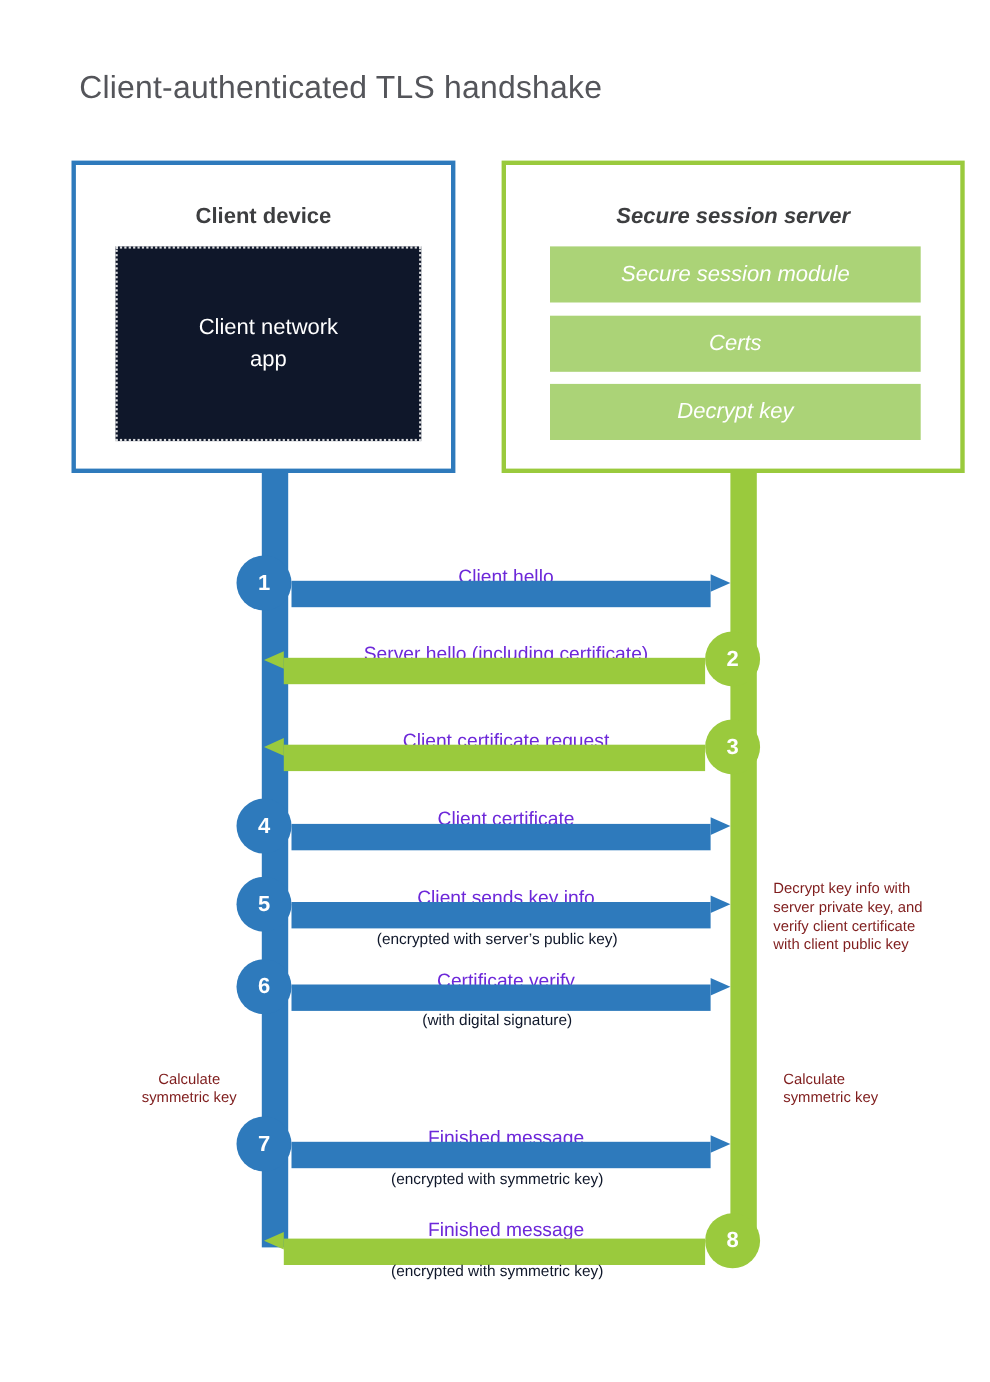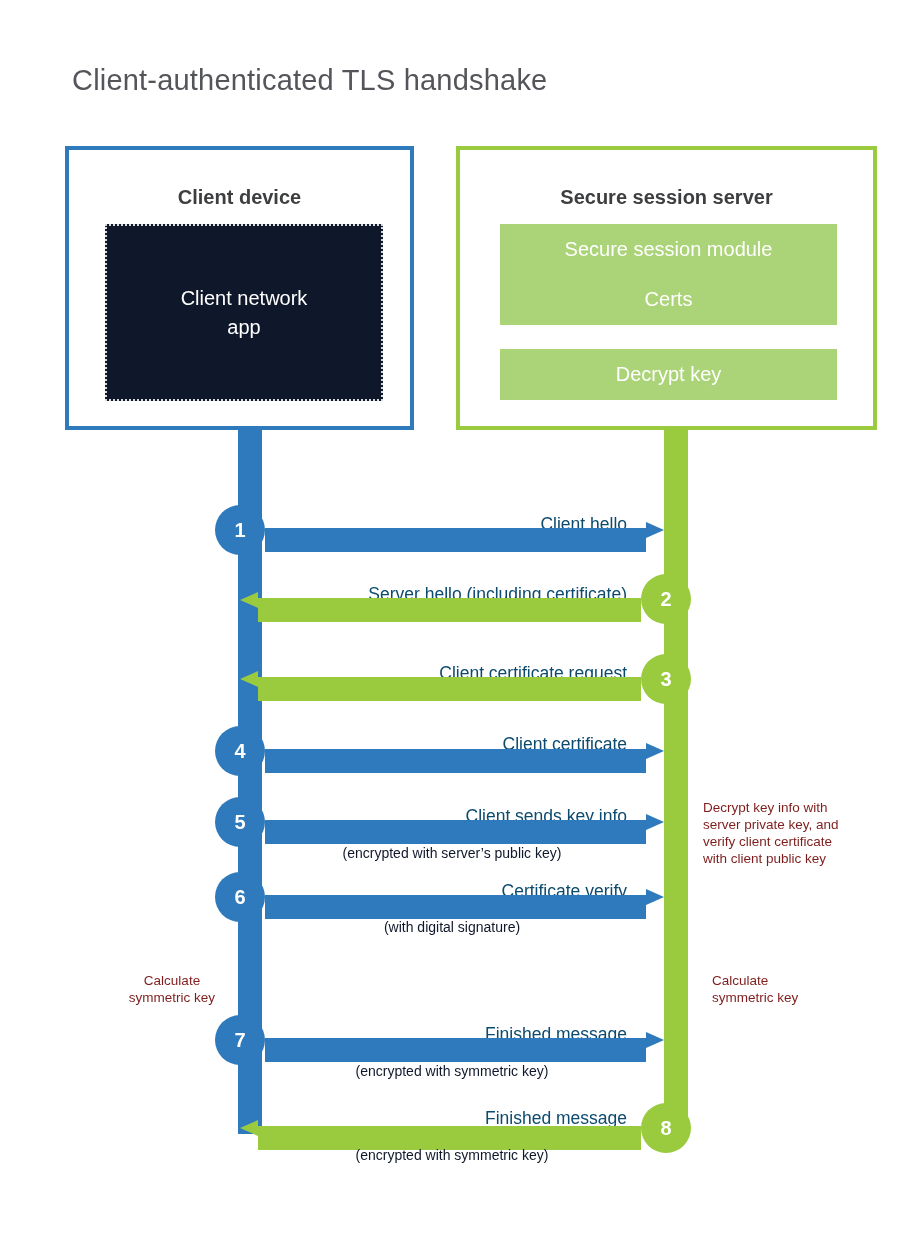--- a/index.html
+++ b/index.html
@@ -10,38 +10,38 @@
     overflow:hidden;
   }
   .title {
     position:absolute; left:36px; top:28px;
     font-size:29px; font-weight:300; color:#54555a; letter-spacing:.2px;
   }
 
   
   .actor-box { position:absolute; top:122px; height:284px; background:#fff; }
   .client-box { left:41px; width:349px; border:4px solid #2e7abc; }
-  .server-box { left:432px; width:421px; border:4px solid #9aca3d; }
+  .server-box { left:432px; width:421px; border:4px solid #9aca3d;font-style:italic; }
   .actor-title {
     position:absolute; left:0; right:0; top:24px; text-align:center;
     font-size:20px; font-weight:700; color:#3d3e40;
   }
   .app-box {
     position:absolute; left:36px; top:74px; width:278px; height:177px;
     background:#0f172a; border:2px dotted rgba(255,255,255,.85);
     display:flex; align-items:center; justify-content:center;
     color:#fff; font-size:20px; text-align:center; line-height:1.45;
     white-space:pre-line;
   }
   .module-bar {
     position:absolute; left:40px; width:337px; height:51px;
     background:#abd377; display:flex; align-items:center; justify-content:center;
     color:#fff; font-size:20px;
   }
-  .bar-0 { top:74px; } .bar-1 { top:124px; } .bar-2 { top:199px; }
+  .bar-0 { top:74px; } .bar-1 { top:137px; } .bar-2 { top:199px; }
 
   
   .lifeline { position:absolute; width:5px; top:406px; }
   .lifeline.blue { left:214px; height:704px; background:#2e7abc; }
   .lifeline.green { left:640px; height:698px; background:#9aca3d; }
 
   
   .badge {
     position:absolute; width:50px; height:50px; border-radius:50%;
     display:flex; align-items:center; justify-content:center;
@@ -62,22 +62,22 @@
   }
   .arrow.left::before {
     content:""; position:absolute; left:-18px; top:-6px; width:0; height:0;
     border-top:8px solid transparent; border-bottom:8px solid transparent;
   }
   .arrow.blue.right::after { border-left:18px solid #2e7abc; }
   .arrow.green.left::before { border-right:18px solid #9aca3d; }
 
   
   .msg {
-    position:absolute; left:215px; width:400px; text-align:right;
-    font-size:17.5px; color:#0c4a6e;
+    position:absolute; left:236px; width:400px; text-align:center;
+    font-size:17.5px; color:#6d28d9;
   }
   .submsg {
     position:absolute; left:228px; width:400px; text-align:center;
     font-size:14px; color:#0f172a;
   }
 
   
   .note {
     position:absolute; font-size:13.5px; line-height:17px; color:#7f1d1d;
     white-space:pre-line;

